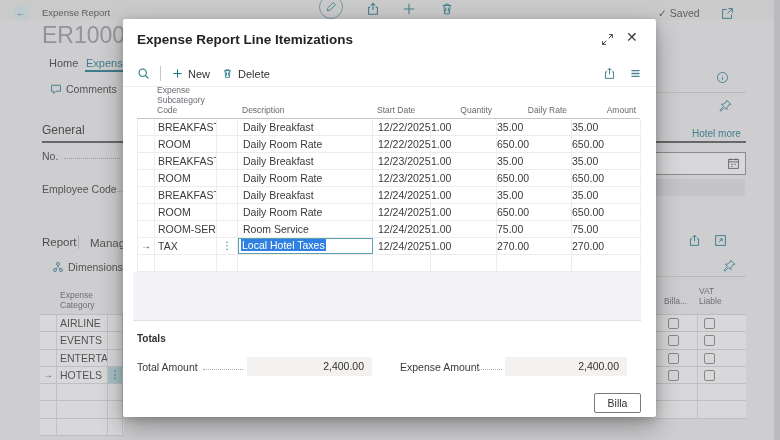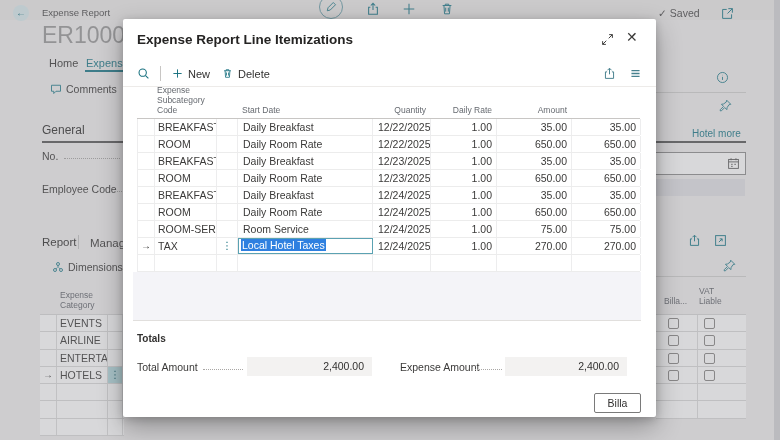--- a/index.html
+++ b/index.html
@@ -67,21 +67,21 @@
   .thead .h{font-size:8.5px;line-height:10px;color:#666a70;padding-bottom:3px}
   .h.pl{padding-left:3px}.h.pl5{padding-left:5px}.h.num{text-align:right;padding-right:4px}
   .tbody{position:absolute;left:14px;top:100px;width:503px;border-left:1px solid #ededee}
   .t-row{height:17px;border-bottom:1px solid #ececec;background:#fff}
   .t-row>*{border-right:1px solid #ededee;font-size:10.5px;line-height:16px;color:#3b3a39;overflow:hidden;white-space:nowrap}
   .t-row .ind{text-align:center;font-size:10px;color:#323130}
   .t-row .code{padding-left:3px}
   .t-row .menu{text-align:center;color:#17707f;font-size:10px}
   .t-row .desc{padding-left:5px}
   .t-row .date{padding-left:5px}
-  .t-row .num{text-align:right;padding-right:4px}
+  .t-row .num{text-align:left;padding-right:4px}
   .t-row .desc.editing{border:1.5px solid #5ba2b2;padding-left:2px;line-height:13px}
   .sel{background:#2f80e0;color:#fff;padding:0 1px}
 
   .dlg-footerband{left:10px;top:253px;width:508px;height:49px;background:#f4f4f8;border-bottom:1px solid #e1dfdd}
   .totals-h{left:14px;top:314px;font-size:10px;font-weight:bold;color:#323130}
   .tot-label{font-size:10.5px;color:#3b3a39}
   .tot-box{background:#f3f2f1;height:19px;line-height:19px;font-size:10.5px;text-align:right;padding-right:8px;color:#323130}
   .close-btn{left:471px;top:374px;width:47px;height:20px;background:#fff;border:1px solid #7a7a7a;border-radius:2px;
     font-size:10.5px;line-height:18px;text-align:center;color:#323130;font-family:"Liberation Sans",sans-serif}
 </style>
@@ -212,26 +212,26 @@
     <div class="abs hr" style="left:656px;top:276px;width:90px"></div>
 
     <div class="abs colhead" style="left:60px;top:290px;width:50px">Expense Category</div>
     <div class="abs colhead" style="left:664px;top:296px">Billa...</div>
     <div class="abs colhead" style="left:699px;top:286px;width:28px">VAT Liable</div>
 
     <div class="abs cat-table">
       <div>
           <div class="cat-row">
     <div class="ind"></div>
+    <div class="lab">AIRLINE</div>
+    <div class="menu"></div>
+  </div>
+          <div class="cat-row">
+    <div class="ind"></div>
     <div class="lab">EVENTS</div>
-    <div class="menu"></div>
-  </div>
-          <div class="cat-row">
-    <div class="ind"></div>
-    <div class="lab">AIRLINE</div>
     <div class="menu"></div>
   </div>
           <div class="cat-row">
     <div class="ind"></div>
     <div class="lab">ENTERTAIN</div>
     <div class="menu"></div>
   </div>
           <div class="cat-row active">
     <div class="ind">→</div>
     <div class="lab">HOTELS</div>
@@ -338,20 +338,21 @@
               <path d="M3 4.5h10M3 8h10M3 11.5h10"></path>
             </svg>
           </span>
       </span>
     </div>
 
     <div class="abs mg thead">
       <div class="h"></div>
       <div class="h pl">Expense Subcategory Code</div>
       <div class="h"></div>
+      <div class="h pl5">Description</div>
       <div class="h pl5">Start Date</div>
       <div class="h num">Quantity</div>
       <div class="h num">Daily Rate</div>
       <div class="h num">Amount</div>
     </div>
 
     <div class="abs tbody">
         <div class="mg t-row">
     <div class="ind"></div>
     <div class="code">BREAKFAST</div>

